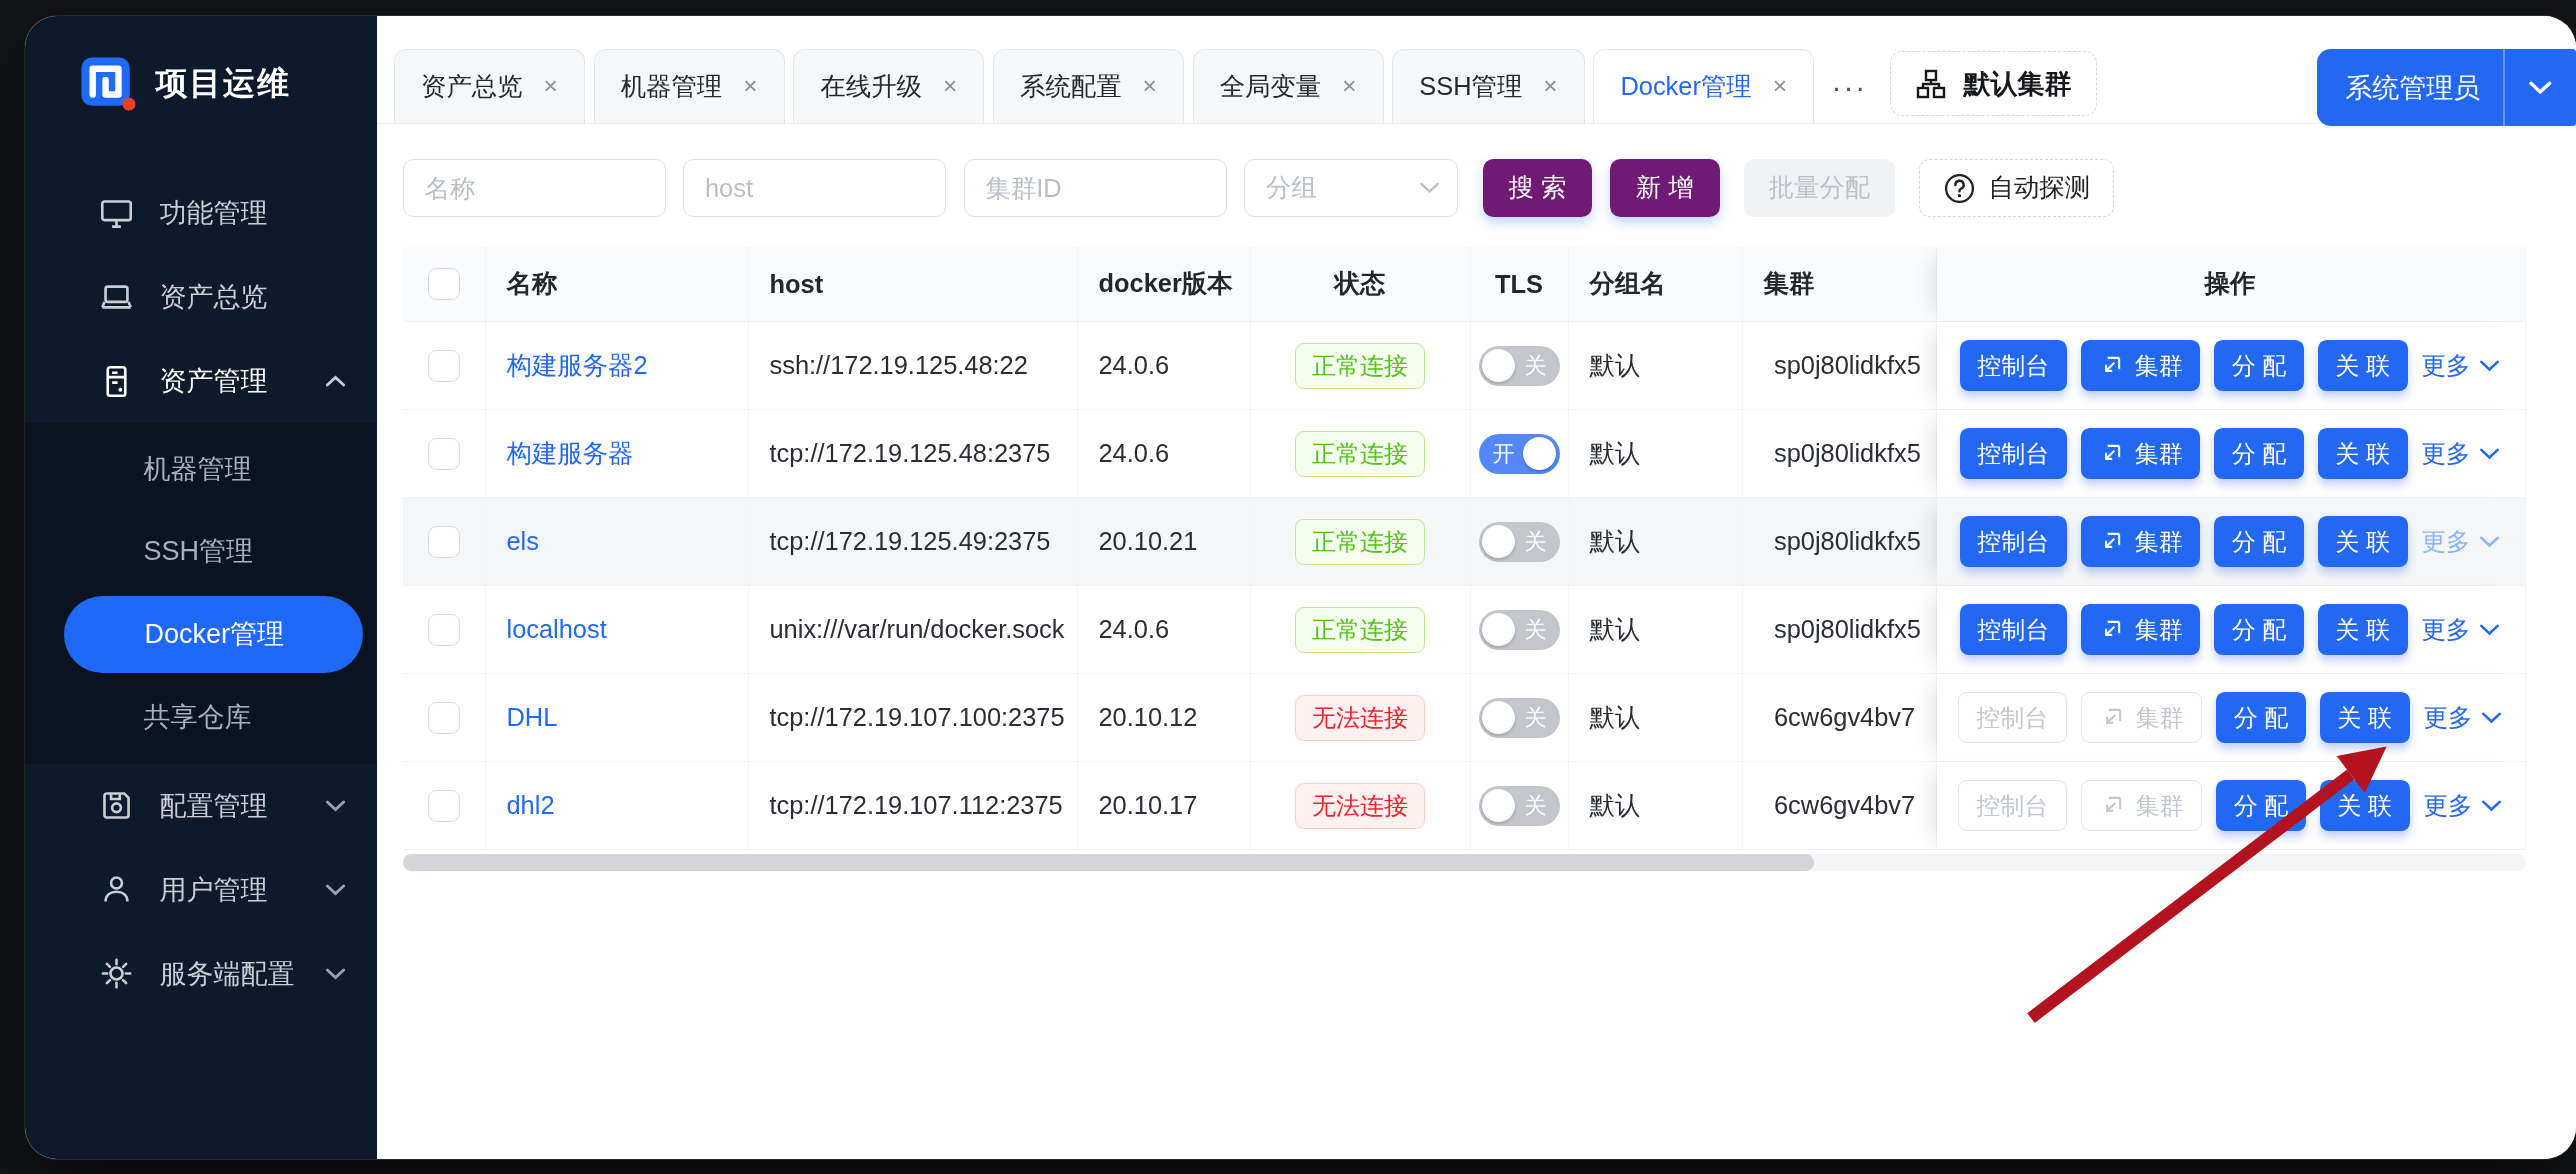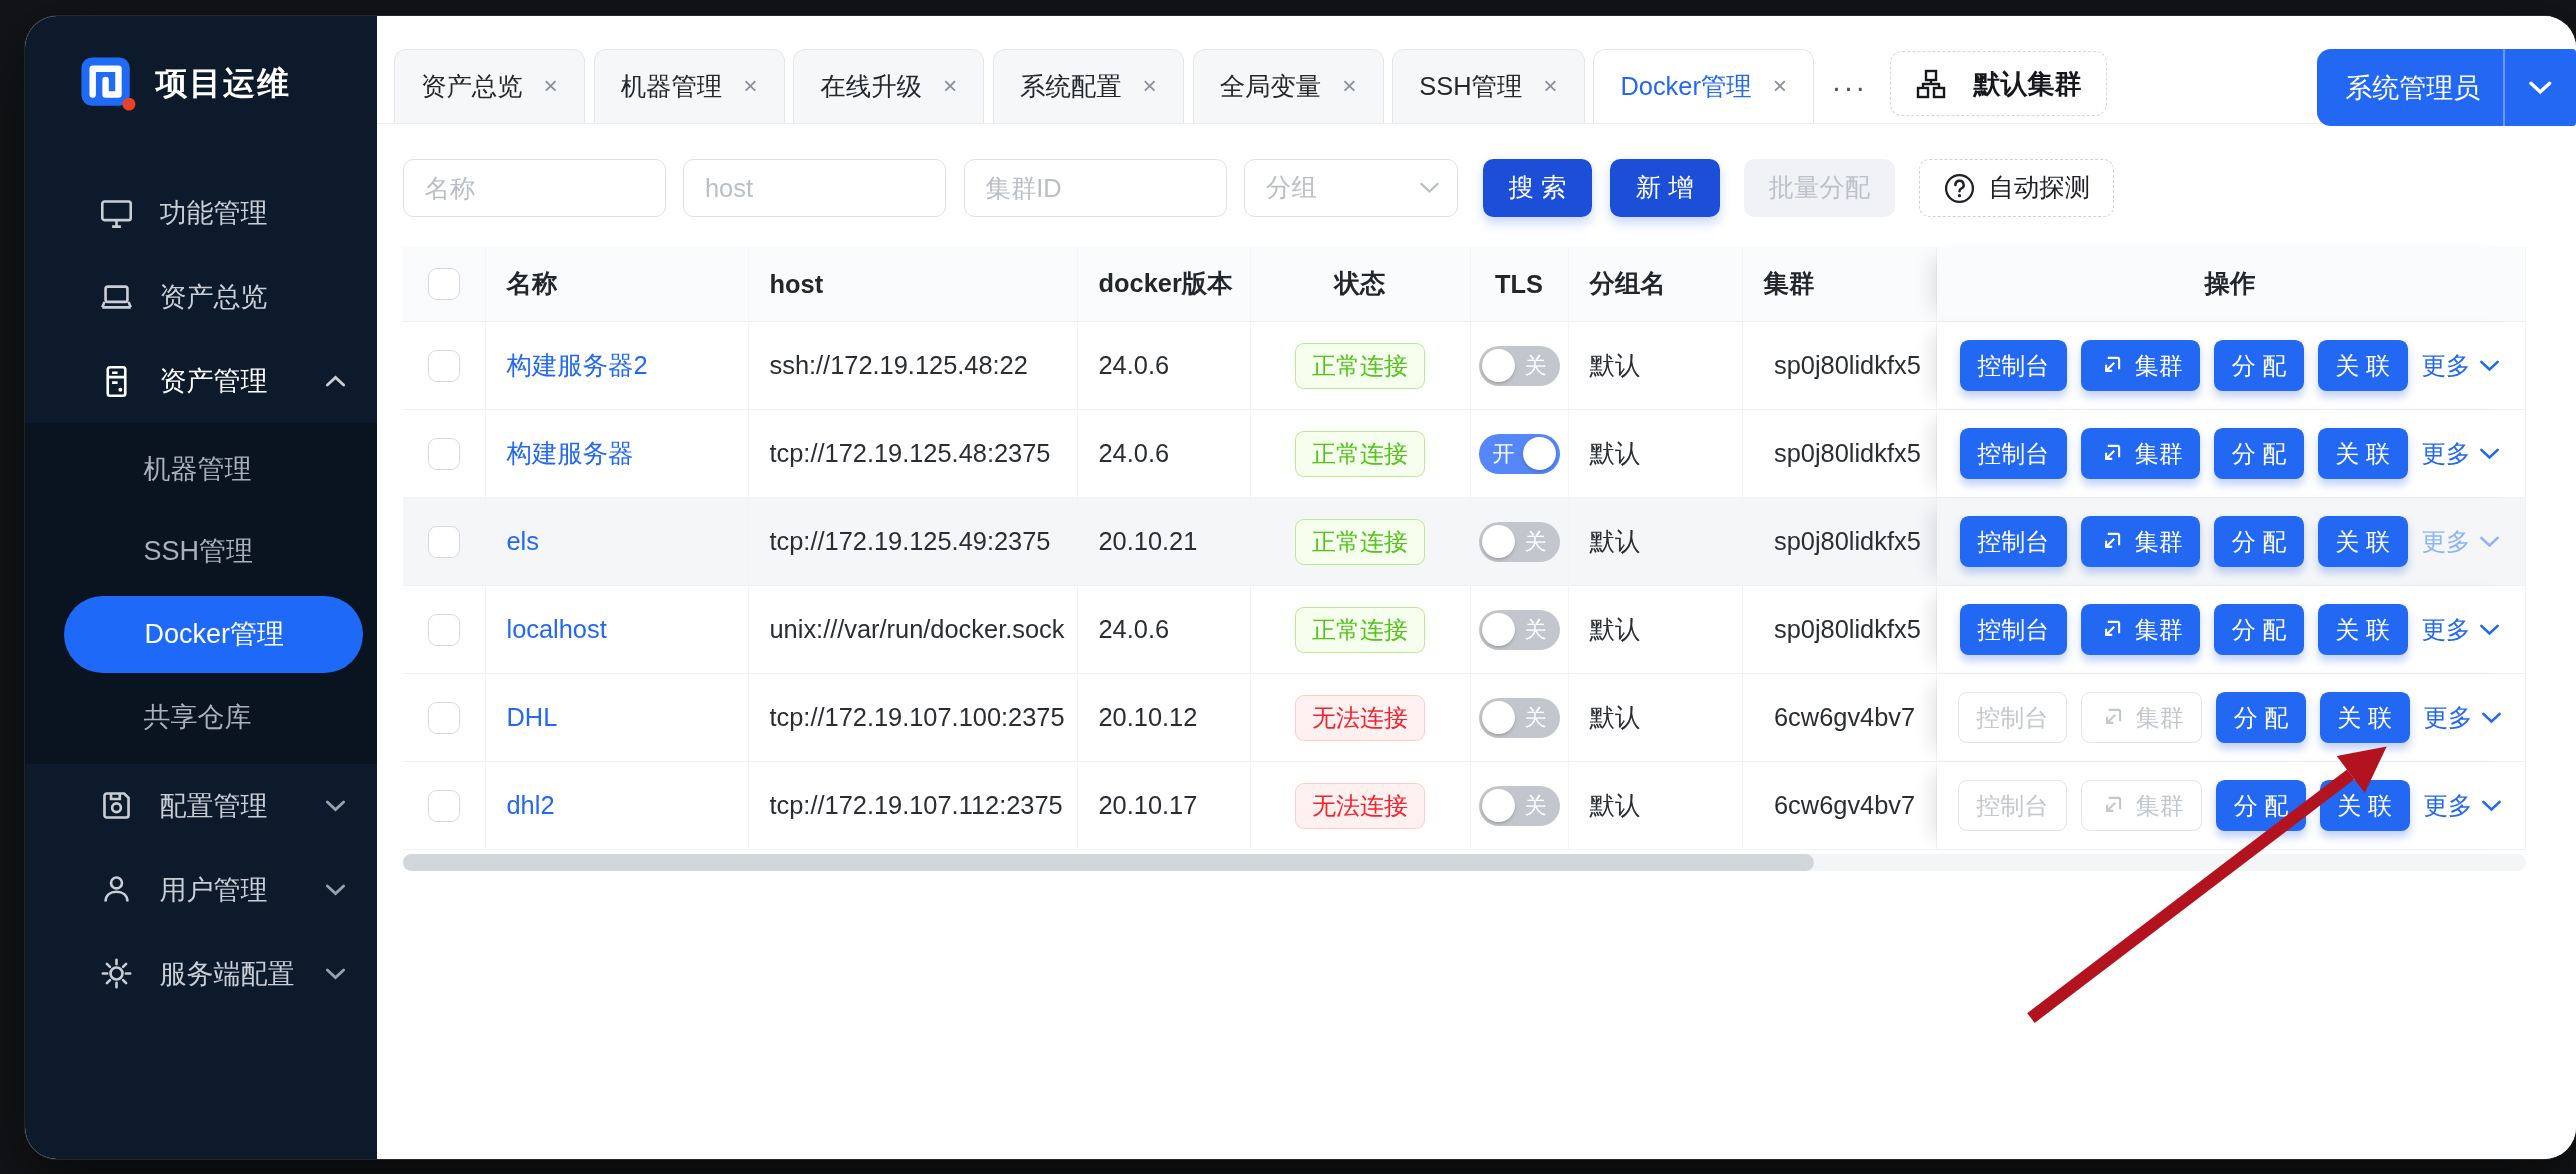--- a/index.html
+++ b/index.html
@@ -30,40 +30,40 @@
     border-bottom:0.9px solid #ebedf0; position:relative; }
   .tab { height:74px; display:flex; align-items:center; gap:21px; padding:0 26px;
     background:#f6f7f9; border:0.9px solid #e3e6ea; border-bottom:none;
     border-radius:12.3px 12.3px 0 0; margin-right:8.8px; font-size:25.4px; color:#24272c;
     white-space:nowrap; cursor:pointer; }
   .tab.active { background:#fff; color:#2368f2; position:relative; z-index:2; }
   .tab .close { font-size:24.5px; color:#8a8f98; line-height:1; }
   .tab.clip { width:191px; overflow:hidden; }
   .tabs-more { font-size:30px; color:#555; margin:0 23px 19px 8.8px; letter-spacing:1.8px; }
   .cluster-btn { border:1.8px dashed #d5d8de; border-radius:12.3px; height:65px; margin-bottom:7px;
-    padding:0 24.5px; display:flex; align-items:center; gap:26px; font-size:27px; font-weight:600;
+    padding:0 24.5px; display:flex; align-items:center; gap:16px; font-size:27px; font-weight:600;
     color:#16181c; background:#fff; cursor:pointer; white-space:nowrap; }
   .user-btn { position:absolute; right:0; top:33px; height:77px; background:#2368f2; color:#fff;
     display:flex; align-items:center; font-size:27px; border-radius:14px 3.5px 3.5px 14px;
     cursor:pointer; z-index:3; }
   .user-btn .ulabel { padding:0 23px 0 28px; }
   .user-btn .udiv { width:1.8px; height:77px; background:rgba(255,255,255,.32); }
   .user-btn .uchev { padding:0 23px; display:flex; }
 
   
   .filterbar { display:flex; align-items:center; gap:17.5px; margin:35px 0 0 26px; }
   .f-input { width:263px; height:58px; border:1.8px solid #dcdfe4; border-radius:10.5px;
     padding:0 21px; font-size:25.4px; color:#333; background:#fff; outline:none; }
   .f-input::placeholder { color:#b9bec7; }
   .f-select { width:214px; height:58px; border:1.8px solid #dcdfe4; border-radius:10.5px;
     padding:0 17.5px 0 21px; font-size:25.4px; color:#b9bec7; background:#fff;
     display:flex; align-items:center; justify-content:space-between; cursor:pointer;gap:40px; }
   .btn { height:58px; border-radius:10.5px; font-size:25.4px; display:flex; align-items:center;
     justify-content:center; cursor:pointer; white-space:nowrap; border:none; }
-  .btn-primary { background:#1d4ed8; color:#fff; padding:8px 26px;
+  .btn-primary { background:#701a75; color:#fff; padding:8px 26px;
     box-shadow:0 5.3px 10.5px rgba(35,104,242,.25); }
   .btn-disabled { background:#f1f2f5; color:#bcc1c9; padding:0 24.5px; cursor:default; }
   .btn-dashed { border:1.8px dashed #cfd3d9; background:#fff; color:#1f2126; padding:0 23px; gap:12.3px; }
   .gap-l { margin-left:7px; }
 
   
   .table { margin:30px 0 0 26px; width:2123px; font-size:25.4px; color:#2a2d33;
     border-right:1.8px solid #f2f3f6; position:relative; }
   .trow { display:flex; height:88px; border-bottom:1.8px solid #f0f2f5; background:#fff; }
   .thead { height:75px; background:#fafbfc; font-weight:bold; color:#23262b; border-bottom:1.8px solid #eef0f3;}

